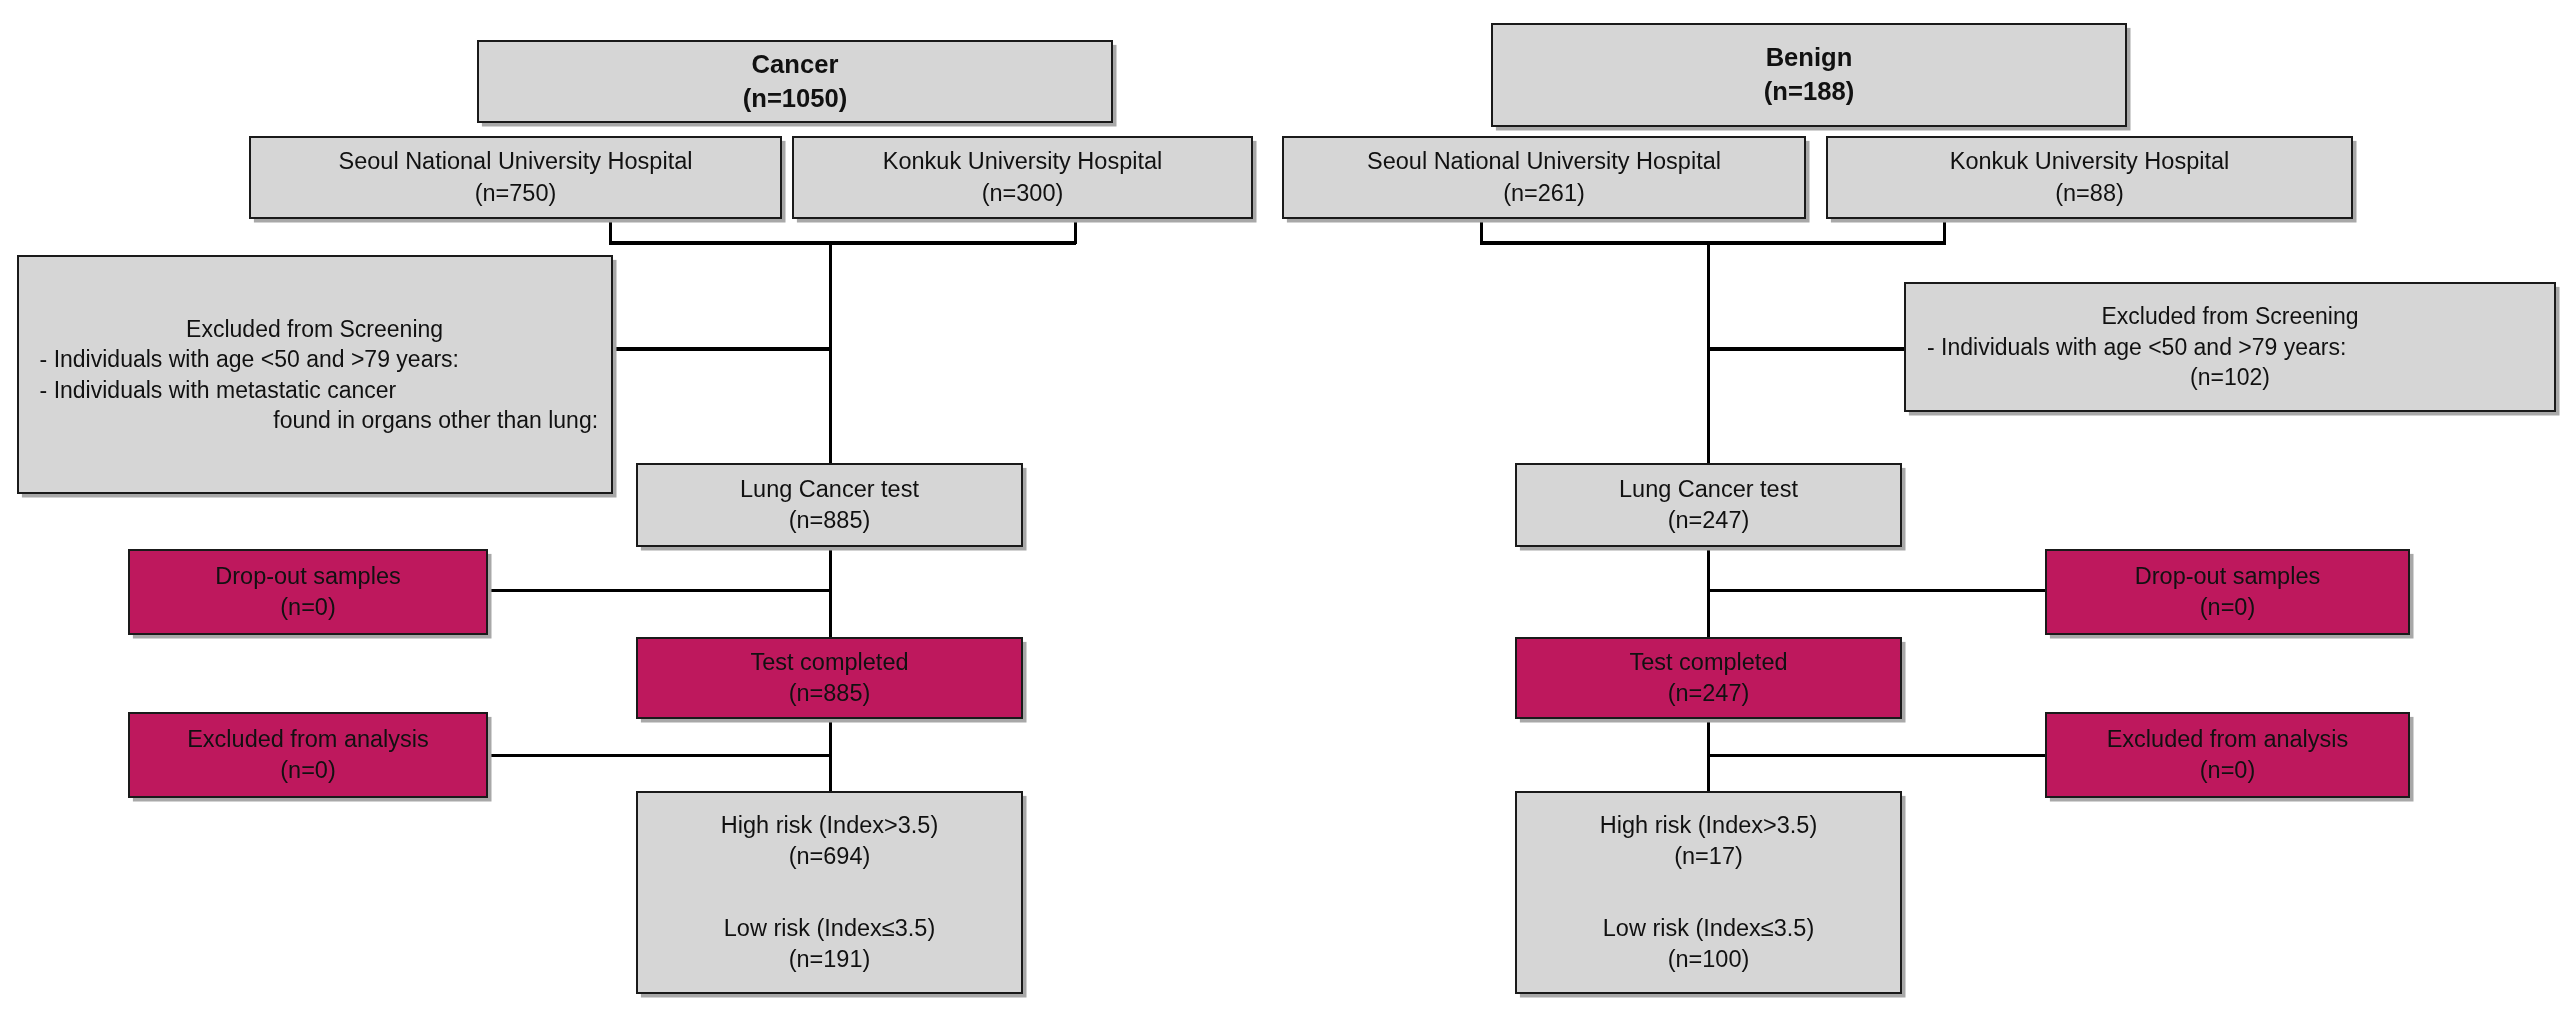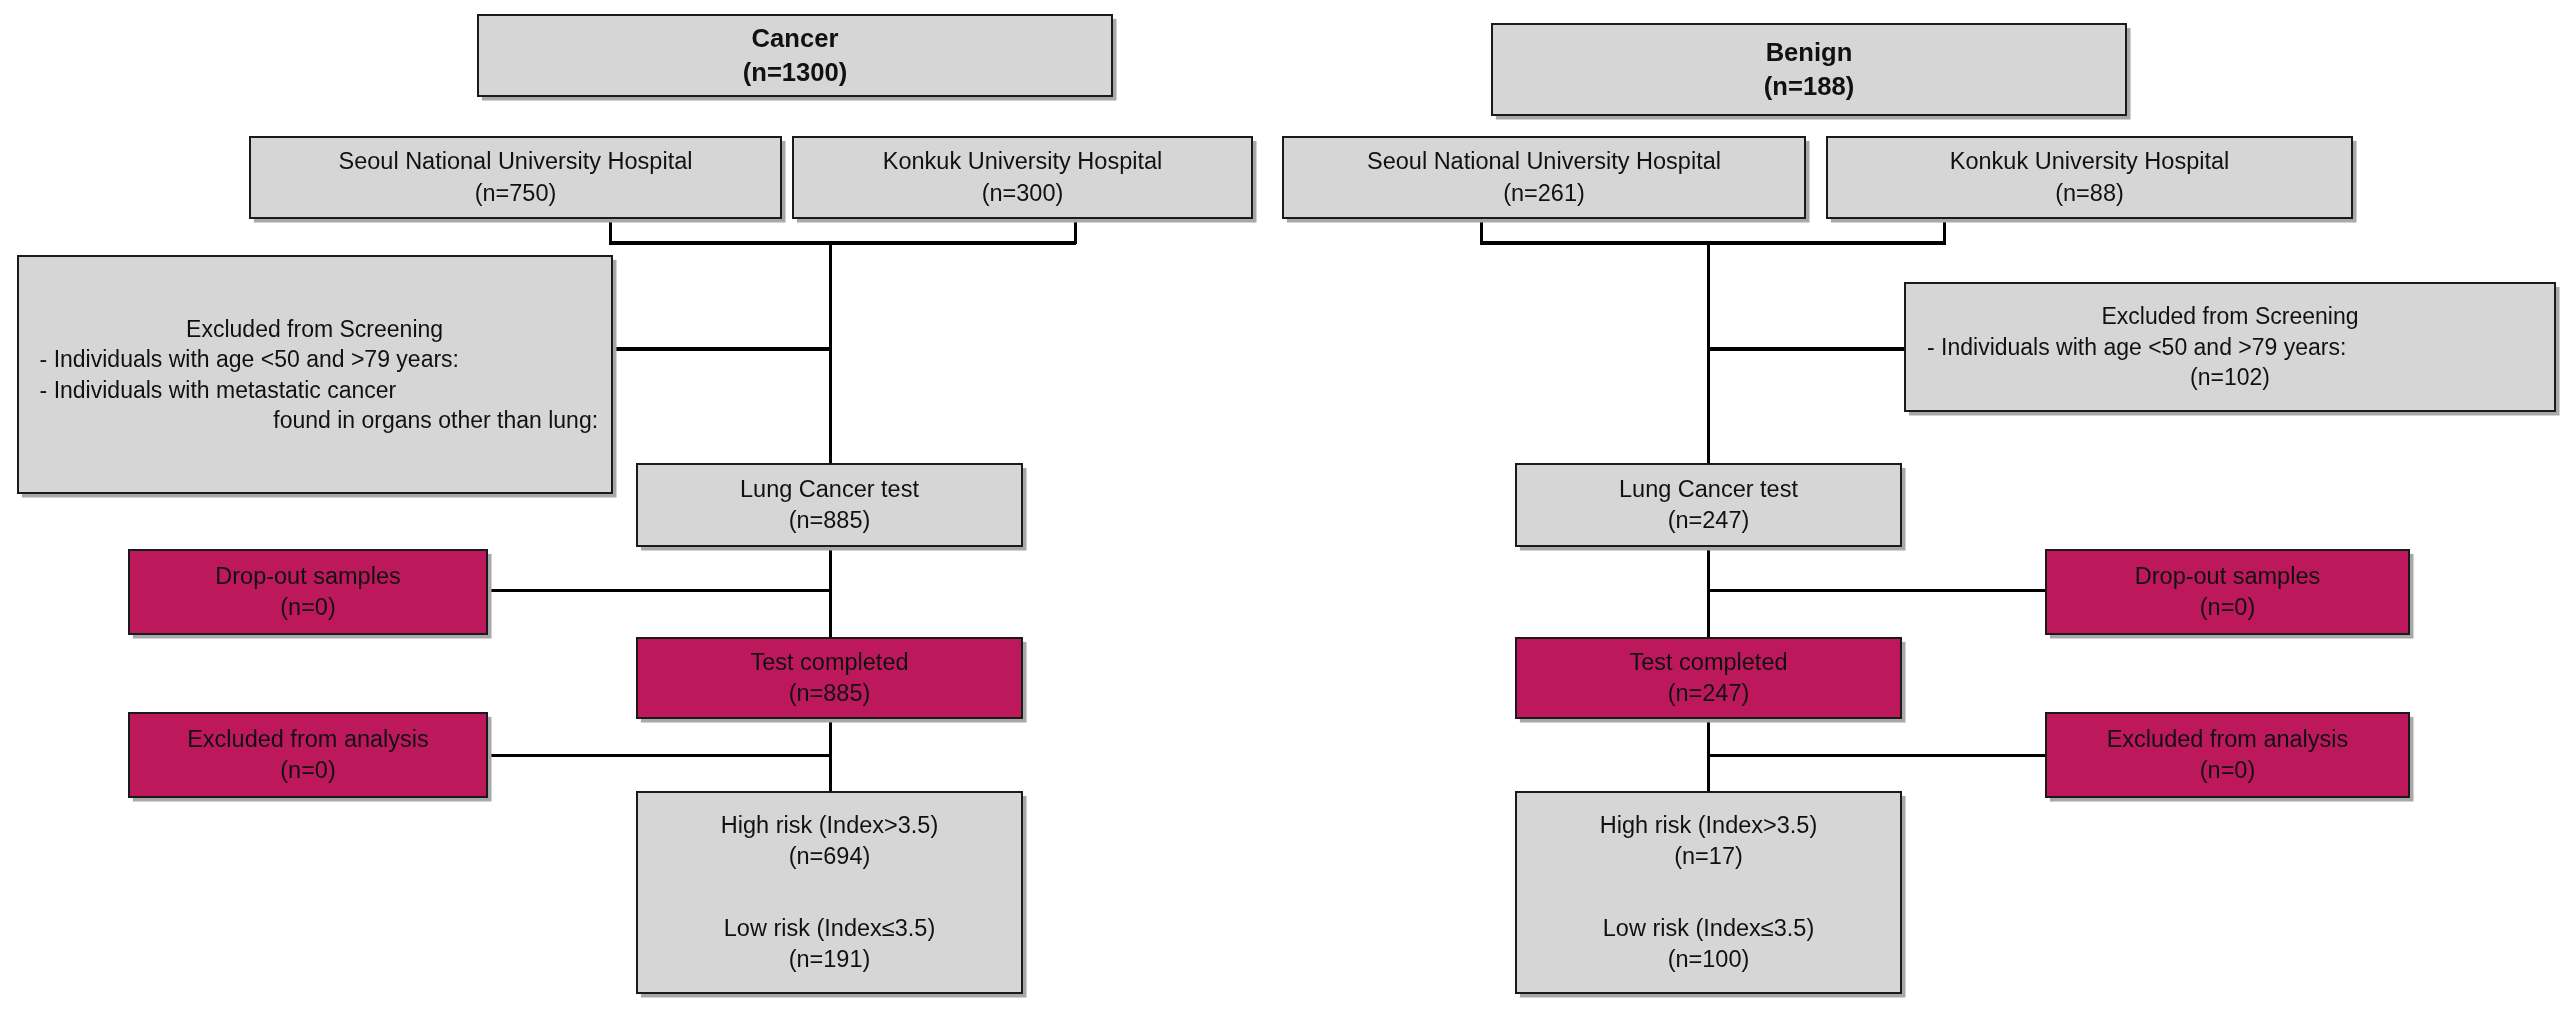--- a/index.html
+++ b/index.html
@@ -53,23 +53,23 @@
   <div class="line" style="left:1480px; top:219px; width:2.8px;  height:25px;"></div>
   <div class="line" style="left:1943px; top:219px; width:2.8px;  height:25px;"></div>
   <div class="line" style="left:1480px; top:241px; width:466px; height:3.5px;"></div>
   <div class="line" style="left:1707px; top:241px; width:2.8px;  height:224px;"></div>
   <div class="line" style="left:1709px; top:347px; width:196px; height:3.5px;"></div>
   <div class="line" style="left:1707px; top:546px; width:2.8px;  height:92px;"></div>
   <div class="line" style="left:1709px; top:589px; width:339px; height:2.8px;"></div>
   <div class="line" style="left:1707px; top:717px; width:2.8px; height:74px;"></div>
   <div class="line" style="left:1709px; top:754px; width:339px; height:2.8px;"></div>
 
-  <div class="box fill-dark hdr" style="left:477px; top:14px; width:636px; height:83px;">
+  <div class="box fill-dark hdr" style="left:477px; top:40px; width:636px; height:83px;">
     <div>Cancer</div>
-    <div>(n=1300)</div>
+    <div>(n=1050)</div>
   </div>
 
   <div class="box fill-dark" style="left:249px; top:136px; width:533px; height:83px;">
     <div>Seoul National University Hospital</div>
     <div>(n=750)</div>
   </div>
 
   <div class="box fill-dark" style="left:792px; top:136px; width:461px; height:83px;">
     <div>Konkuk University Hospital</div>
     <div>(n=300)</div>
@@ -105,21 +105,21 @@
   </div>
 
   <div class="box fill-dark" style="left:636px; top:791px; width:387px; height:203px;">
     <div>High risk (Index&gt;3.5)</div>
     <div>(n=694)</div>
     <div class="riskgap"></div>
     <div>Low risk (Index≤3.5)</div>
     <div>(n=191)</div>
   </div>
 
-  <div class="box fill-dark hdr" style="left:1491px; top:23px; width:636px; height:93px;">
+  <div class="box fill-dark hdr" style="left:1491px; top:23px; width:636px; height:104px;">
     <div>Benign</div>
     <div>(n=188)</div>
   </div>
 
   <div class="box fill-dark" style="left:1282px; top:136px; width:524px; height:83px;">
     <div>Seoul National University Hospital</div>
     <div>(n=261)</div>
   </div>
 
   <div class="box fill-dark" style="left:1826px; top:136px; width:527px; height:83px;">

